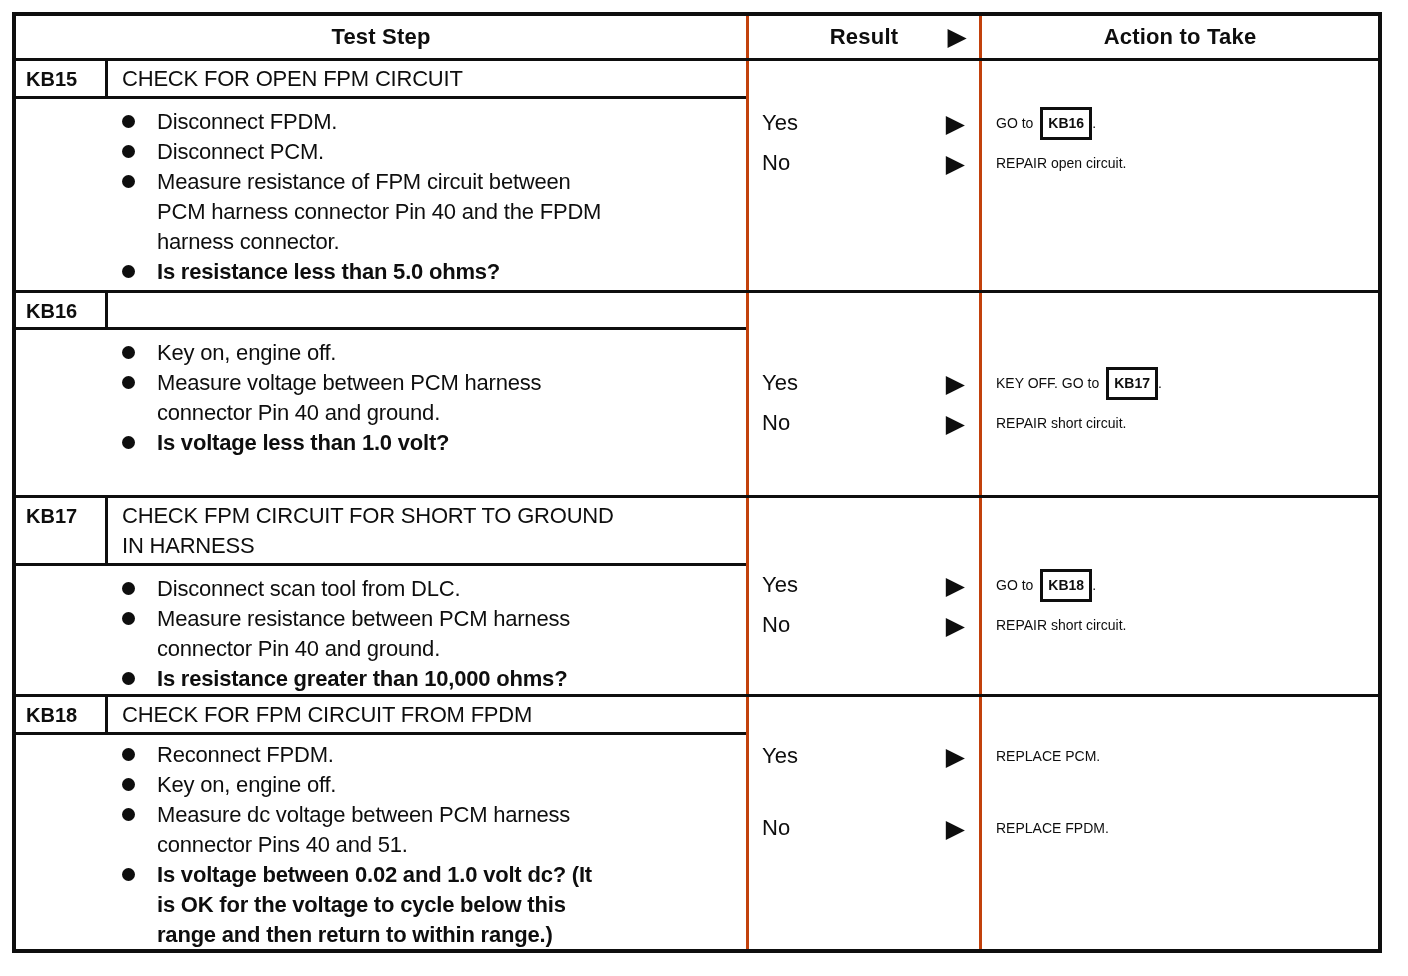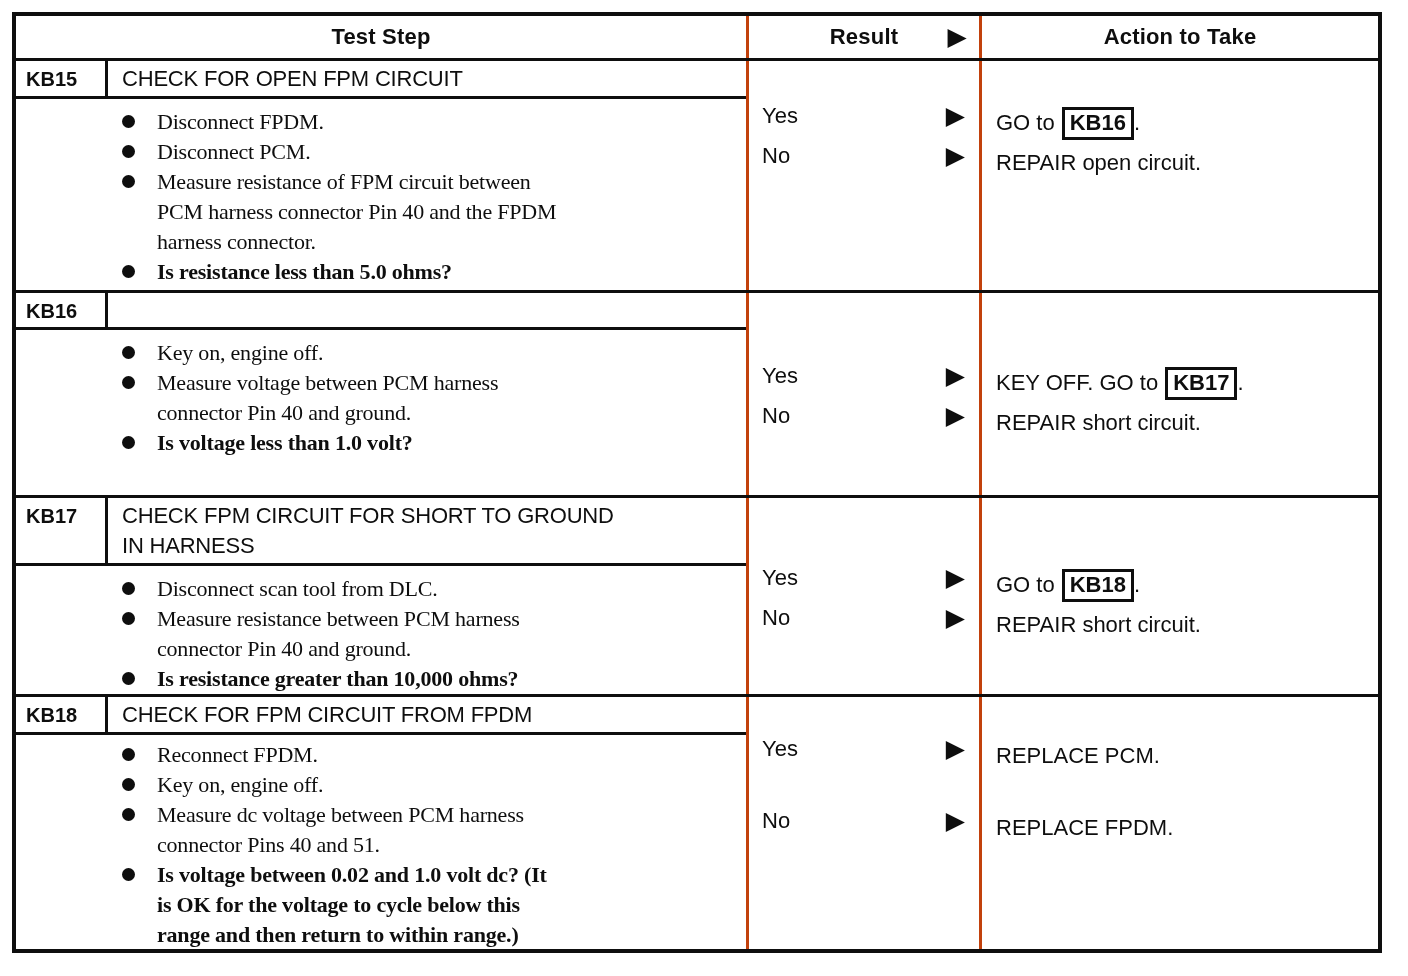--- a/index.html
+++ b/index.html
@@ -20,32 +20,32 @@
        font-weight:700;font-size:22px;letter-spacing:0.2px;}
   .hdr.res-cell .arrow-abs{position:absolute;right:12px;top:50%;transform:translateY(-54%);}
   .arrow{font-family:"DejaVu Sans",sans-serif;font-size:25px;line-height:1;color:#0e0e0e;}
   
   .kb-head{display:flex;align-items:stretch;border-bottom:3px solid #0e0e0e;
            box-sizing:border-box;min-height:37px;}
   .kb-num{width:92px;flex:0 0 92px;border-right:3px solid #0e0e0e;box-sizing:border-box;
           font-weight:700;font-size:20px;padding:3px 0 0 10px;line-height:30px;}
   .kb-title{padding:3px 6px 2px 14px;font-size:22px;line-height:30px;
             white-space:pre-line;letter-spacing:-0.2px;}
-  .bullets{padding:8px 6px 0 106px;font-family:Liberation Serif, serif;}
+  .bullets{padding:8px 6px 0 106px;}
   .row-kb18 .bullets{padding-top:5px;}
   .bullet{display:flex;font-size:22px;line-height:30px;}
   .bullet .dot{flex:0 0 13px;width:13px;height:13px;border-radius:50%;
                background:#0e0e0e;margin:8px 22px 0 0;}
   .bullet .btext{white-space:pre-line;letter-spacing:-0.2px;}
   .bullet.q .btext{font-weight:700;}
   
-  .res-line{height:40px;display:flex;justify-content:space-between;
+  .res-line{height:40px;display:flex;align-items:center;justify-content:space-between;
             padding:0 14px 0 13px;font-size:22px;}
   .act-line{height:40px;display:flex;align-items:center;padding:0 4px 0 14px;
-            font-size:22px;white-space:nowrap;}
+            font-size:14px;white-space:nowrap;}
   .refbox{display:inline-block;border:3px solid #0e0e0e;padding:0 5px 1px 5px;
           margin-left:7px;font-weight:700;line-height:26px;}
   .row-kb15 .res-cell,.row-kb15 .act-cell{padding-top:42px;}
   .row-kb16 .res-cell,.row-kb16 .act-cell{padding-top:70px;}
   .row-kb17 .res-cell,.row-kb17 .act-cell{padding-top:67px;}
   .row-kb18 .res-cell,.row-kb18 .act-cell{padding-top:39px;}
   .row-kb18 .gap{margin-top:32px;}
 </style>
 </head>
 <body>

